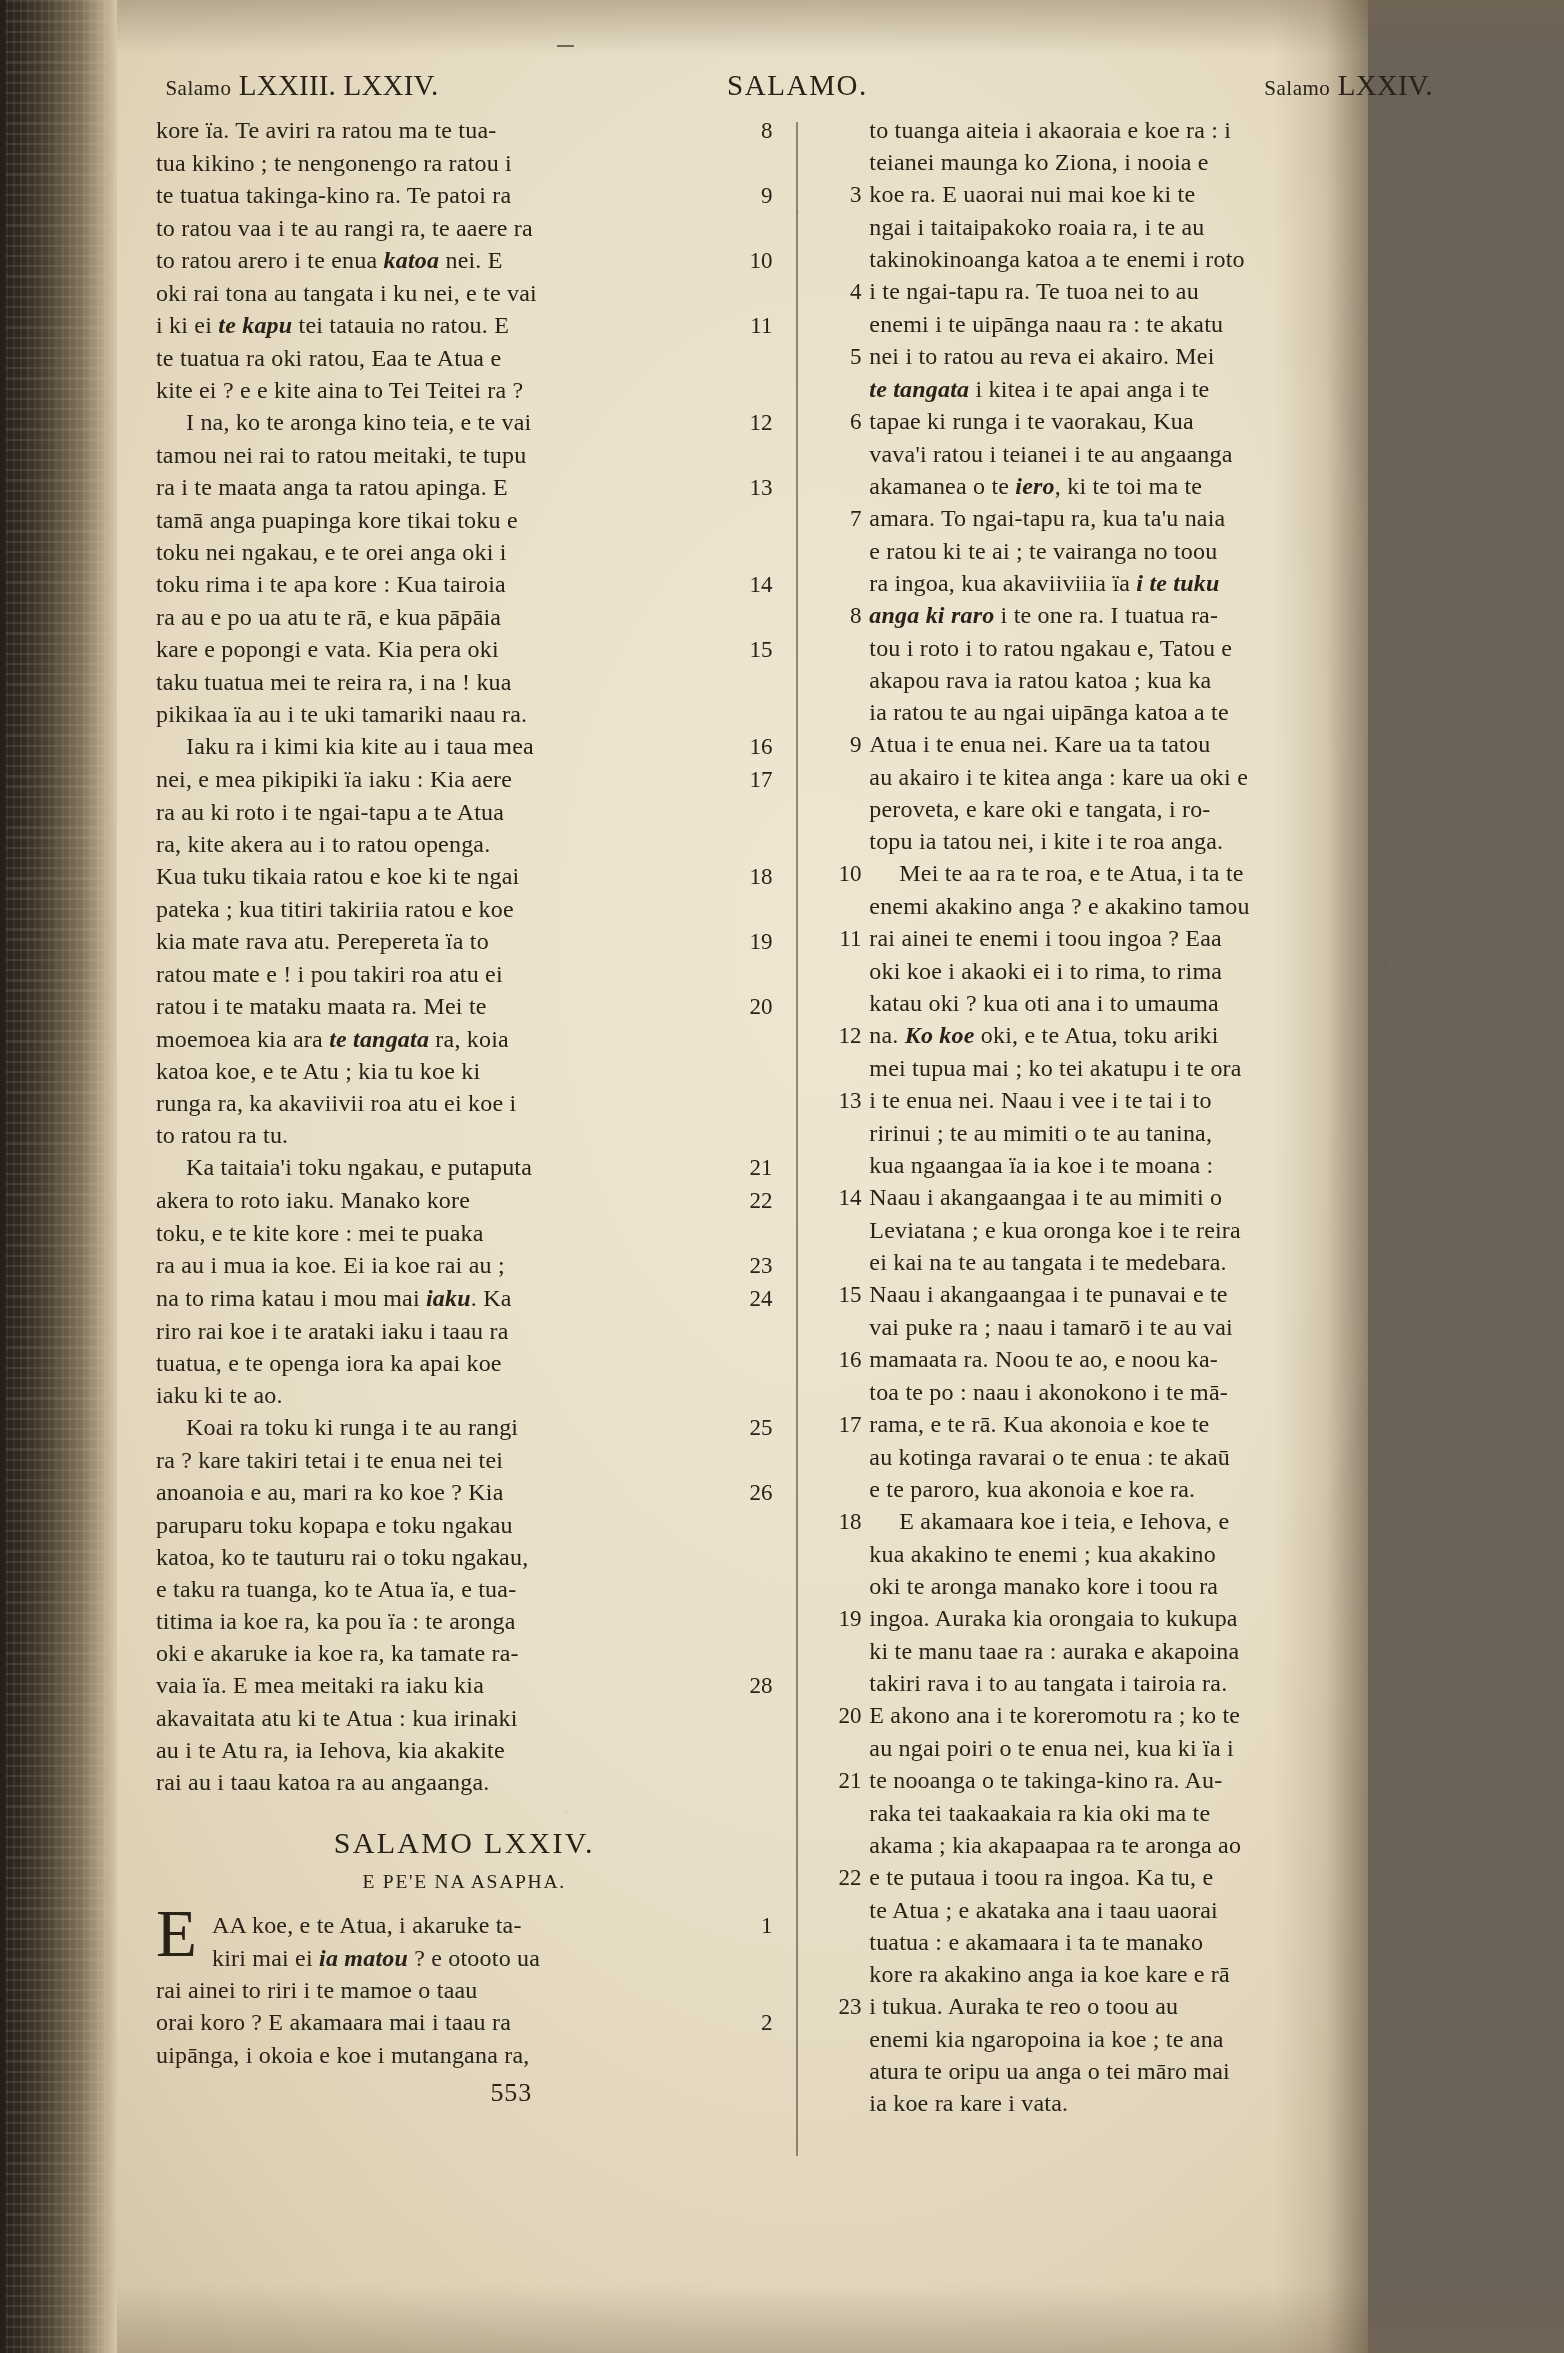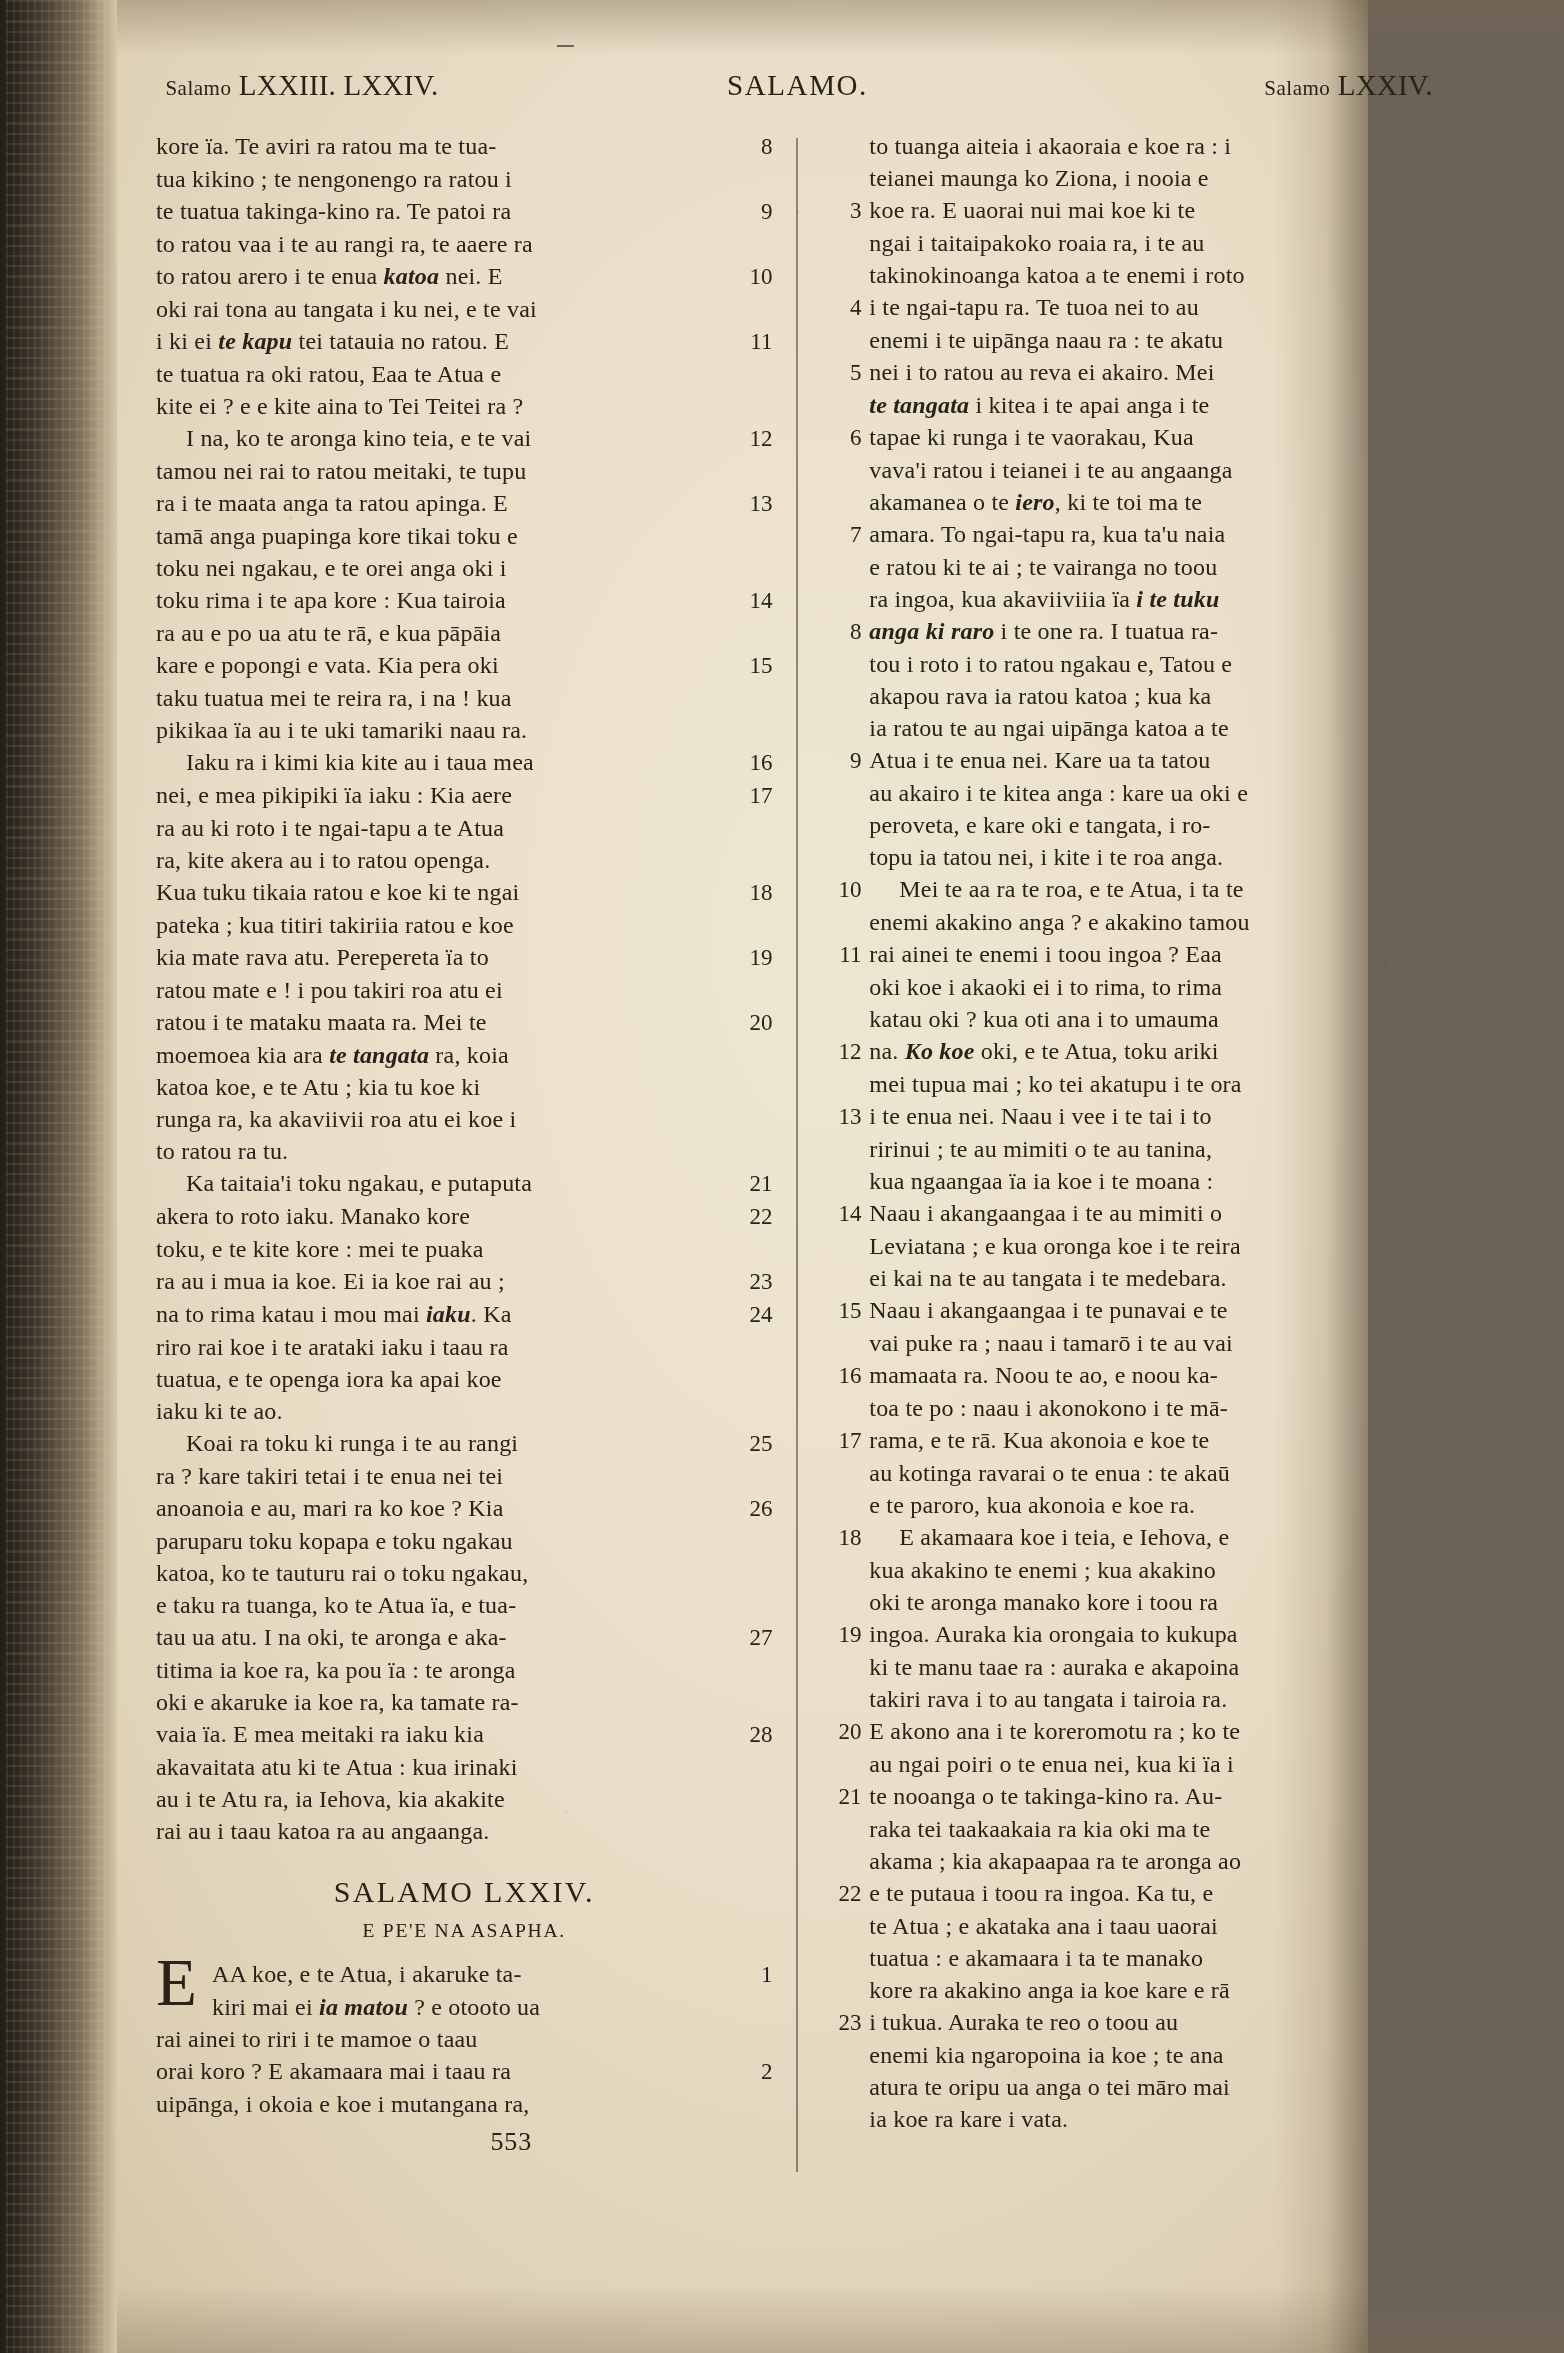--- a/index.html
+++ b/index.html
@@ -108,21 +108,21 @@
     position: absolute; right: 6.3px; top: 0;
     white-space: nowrap;
   }
   .sc {
     font-size: 21px;
     letter-spacing: 0.5px;
   }
 
   #columns {
     position: relative;
-    margin-top: 16px;
+    margin-top: 0;
     display: flex;
     gap: 0;
   }
   .col {
     position: relative;
     width: 630px;
   }
   .col-left { padding-right: 17px; }
   .col-right { padding-left: 33px; }
 
@@ -408,24 +408,20 @@
               <span class="vtext">paruparu toku kopapa e toku ngakau</span>
               <span class="vnum"></span>
             </div>
             <div class="line justify">
               <span class="vtext">katoa, ko te tauturu rai o toku ngakau,</span>
               <span class="vnum"></span>
             </div>
             <div class="line justify">
               <span class="vtext">e taku ra tuanga, ko te Atua ïa, e tua-</span>
               <span class="vnum"></span>
-            </div>
-            <div class="line justify">
-              <span class="vtext">tau ua atu.   I na oki, te aronga e aka-</span>
-              <span class="vnum">27</span>
             </div>
             <div class="line justify">
               <span class="vtext">titima ia koe ra, ka pou ïa : te aronga</span>
               <span class="vnum"></span>
             </div>
             <div class="line justify">
               <span class="vtext">oki e akaruke ia koe ra, ka tamate ra-</span>
               <span class="vnum"></span>
             </div>
             <div class="line justify">

